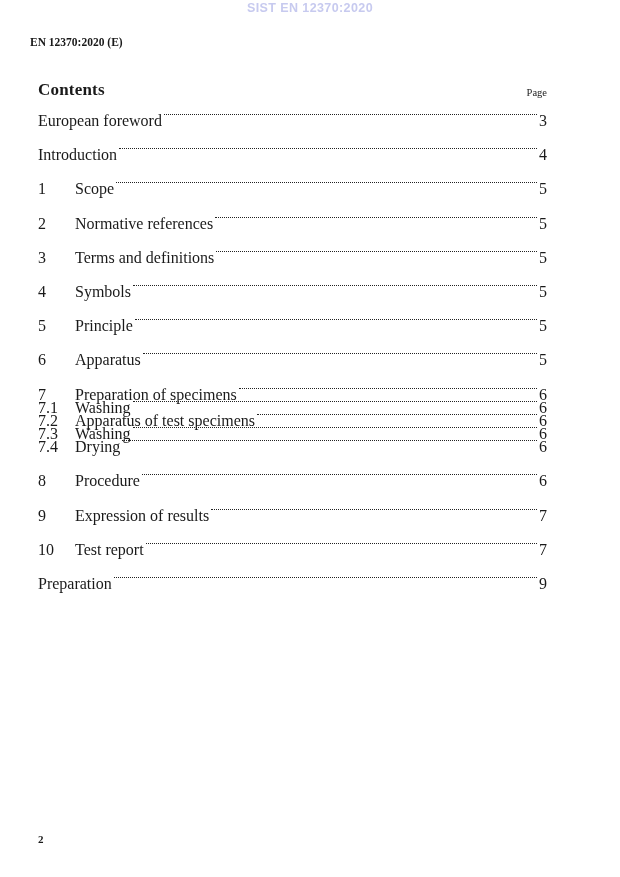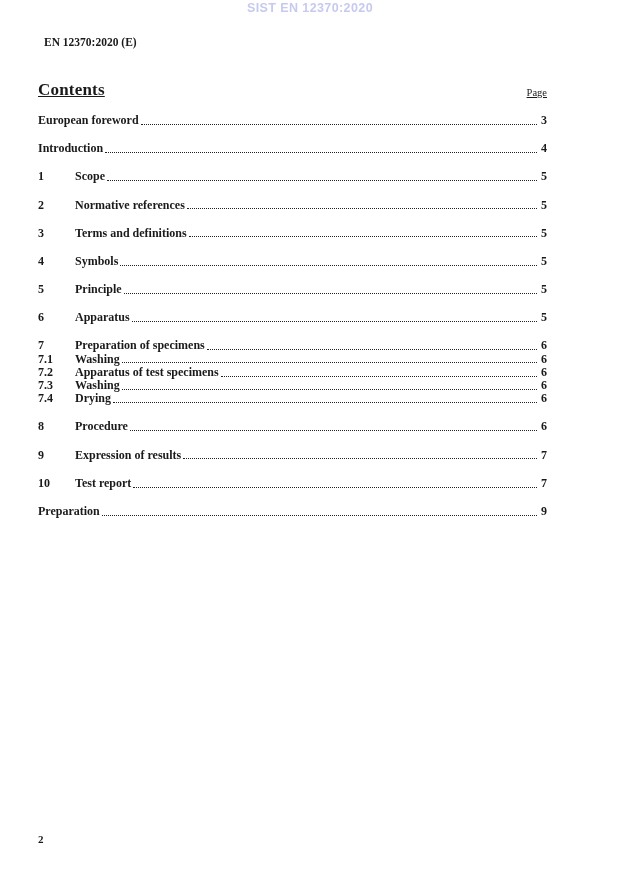--- a/index.html
+++ b/index.html
@@ -22,60 +22,59 @@
     text-align: center;
     font-family: "Liberation Sans", sans-serif;
     font-weight: bold;
     font-size: 12.5px;
     color: #c7caef;
     letter-spacing: 0.4px;
   }
   .doc-code {
     position: absolute;
     top: 36px;
-    left: 44px;
+    left: 30px;
     font-weight: bold;
     font-size: 11.5px;
   }
   .contents-head {
     position: absolute;
     top: 80px;
     left: 38px;
     right: 73px;
     display: flex;
     justify-content: space-between;
     align-items: flex-end;
-    text-decoration: underline;
   }
   .contents-title {
     font-weight: bold;
     font-size: 17px;
     letter-spacing: 0.2px;
   }
   .page-label {
     font-size: 10.5px;
     padding-bottom: 2px;
     text-align: center;
   }
   .toc {
     position: absolute;
     top: 114px;
     left: 38px;
     right: 73px;
   }
   .toc-row {
     display: flex;
-    align-items: flex-end;
+    align-items: flex-start;
     height: 13.2px;
-    font-size: 12px;
-    font-weight: bold;
+    font-size: 16px;
+    font-weight: normal;
     line-height: 13.2px;
     cursor: pointer;
   }
-  .toc-row.main { margin-top: 15px; }
+  .toc-row.main { margin-top: 21px; }
   .toc-row.first { margin-top: 0; }
   .toc-row .num {
     width: 37px;
     flex: none;
   }
   .toc-row .dots {
     flex: 1;
     min-width: 10px;
     margin: 0 2px 2.5px 2px;
     border-bottom: 1.5px dotted #222222;

